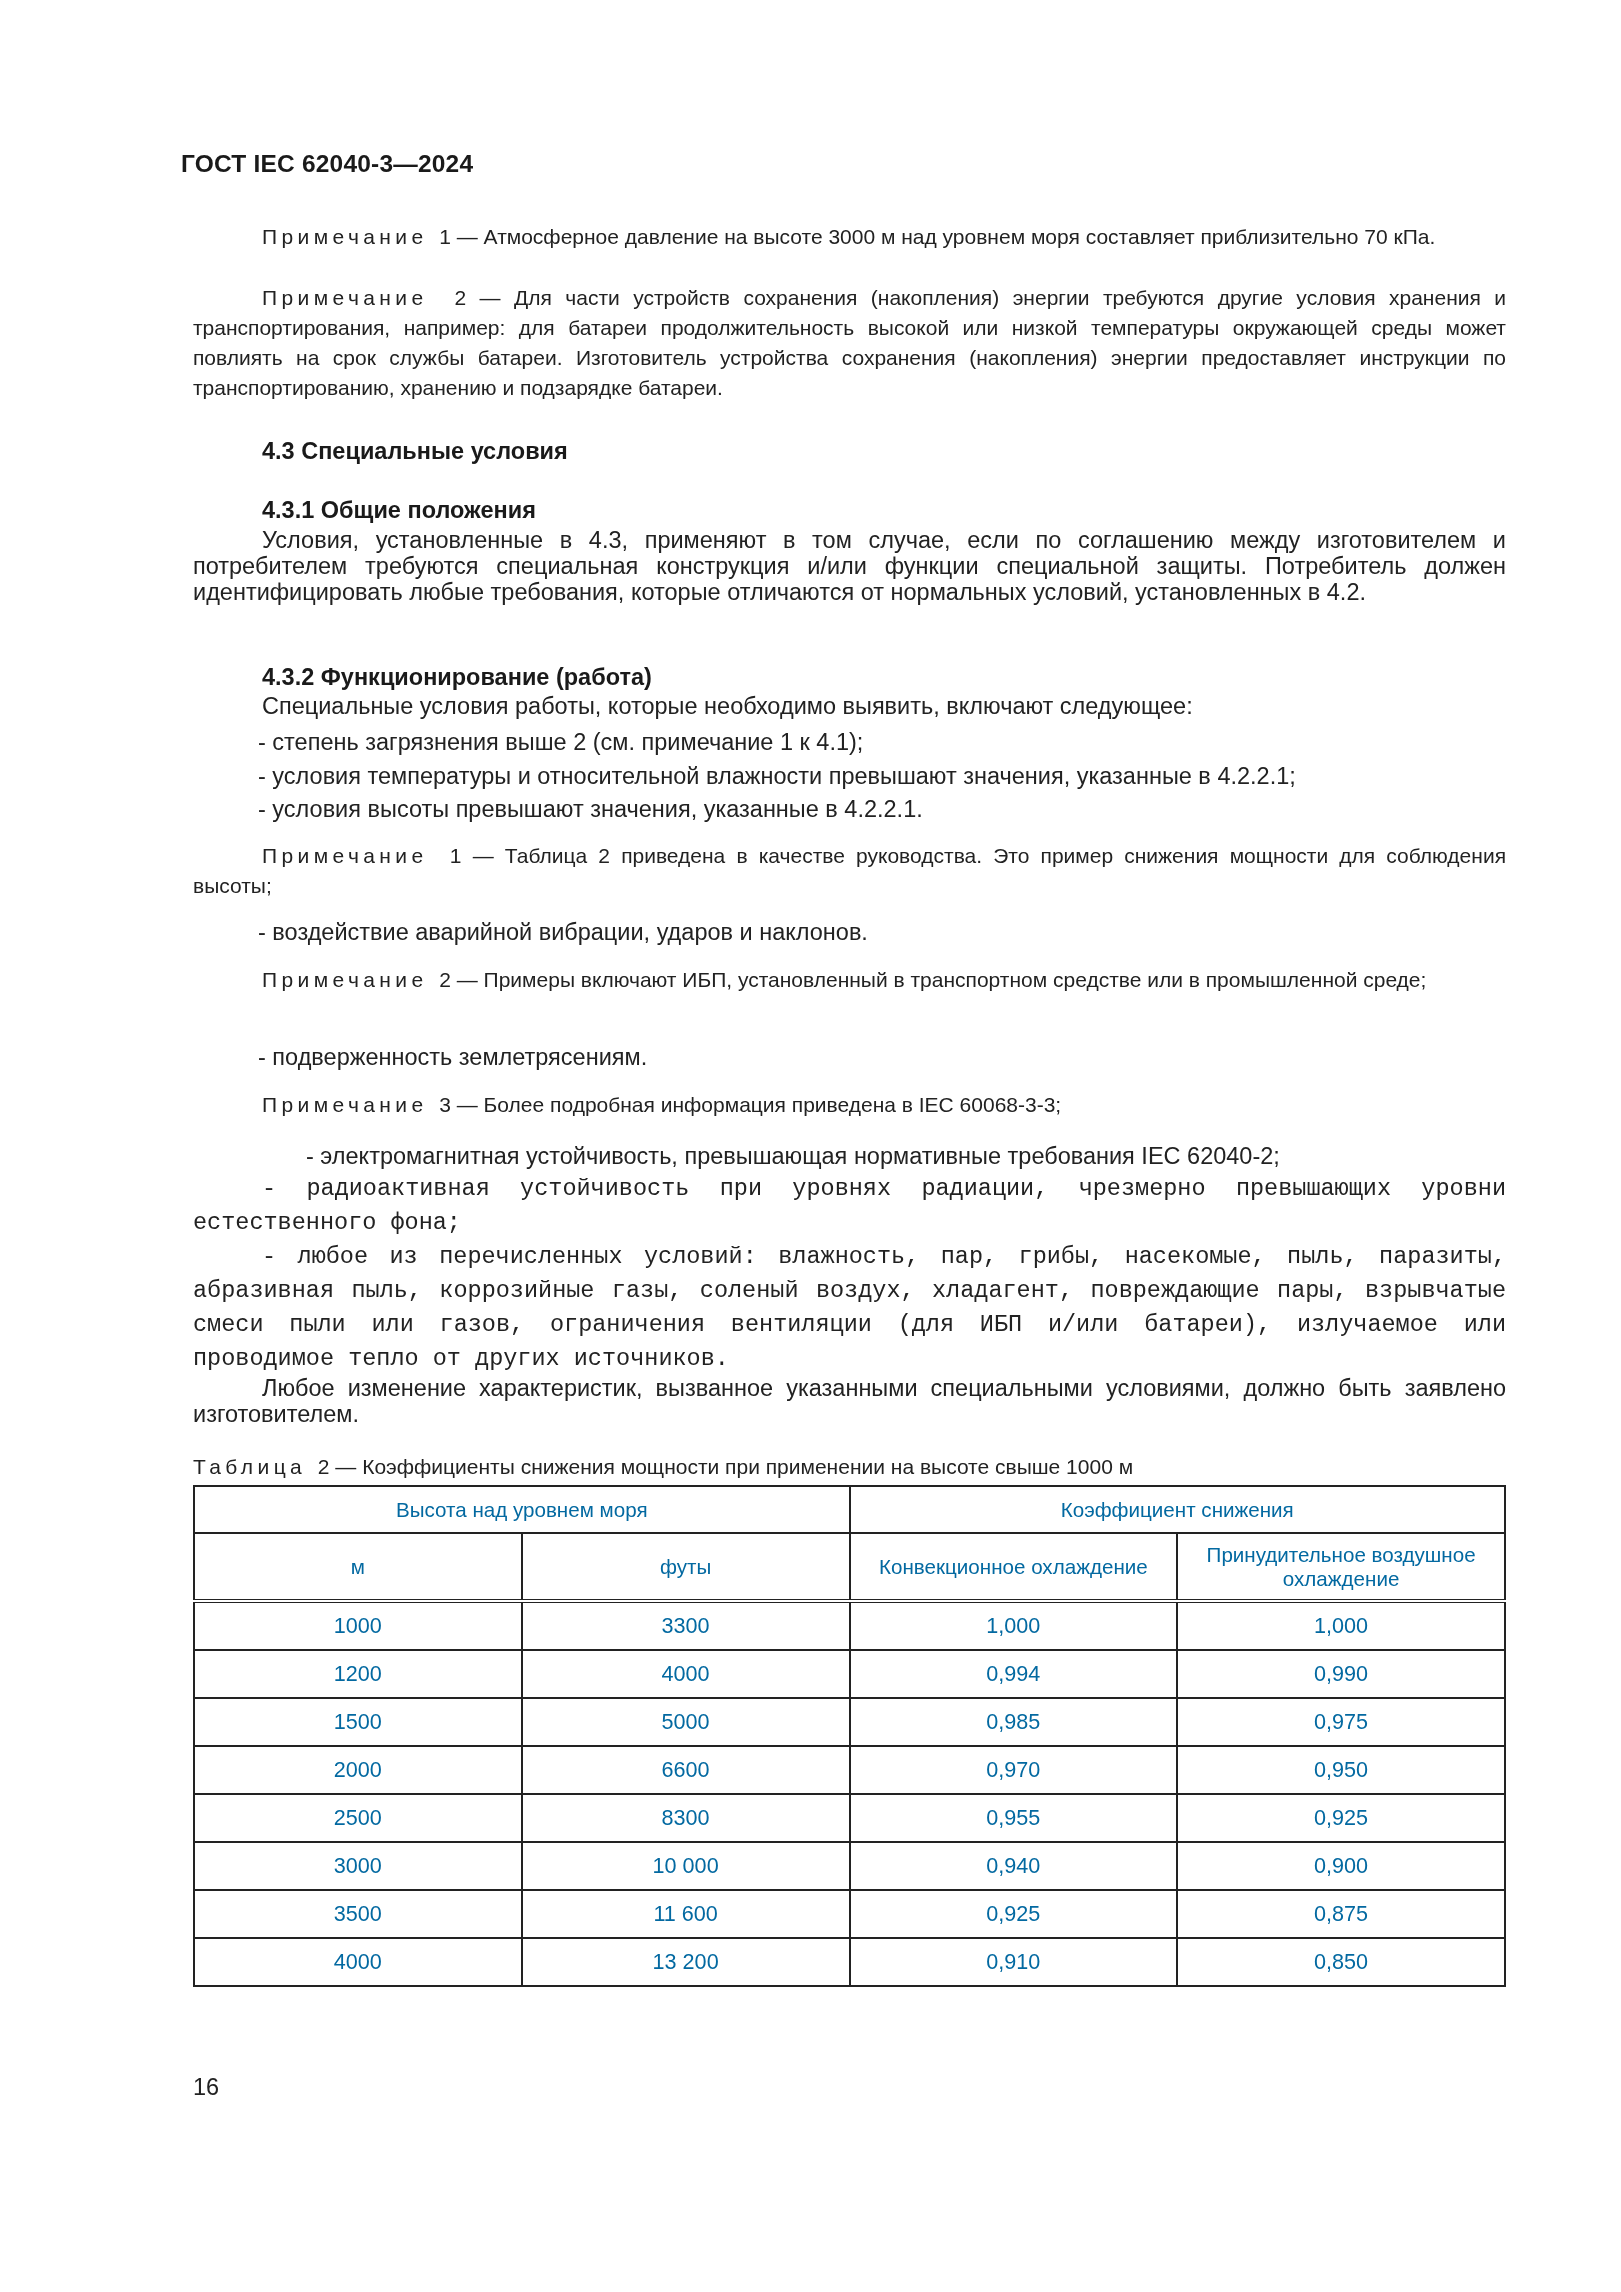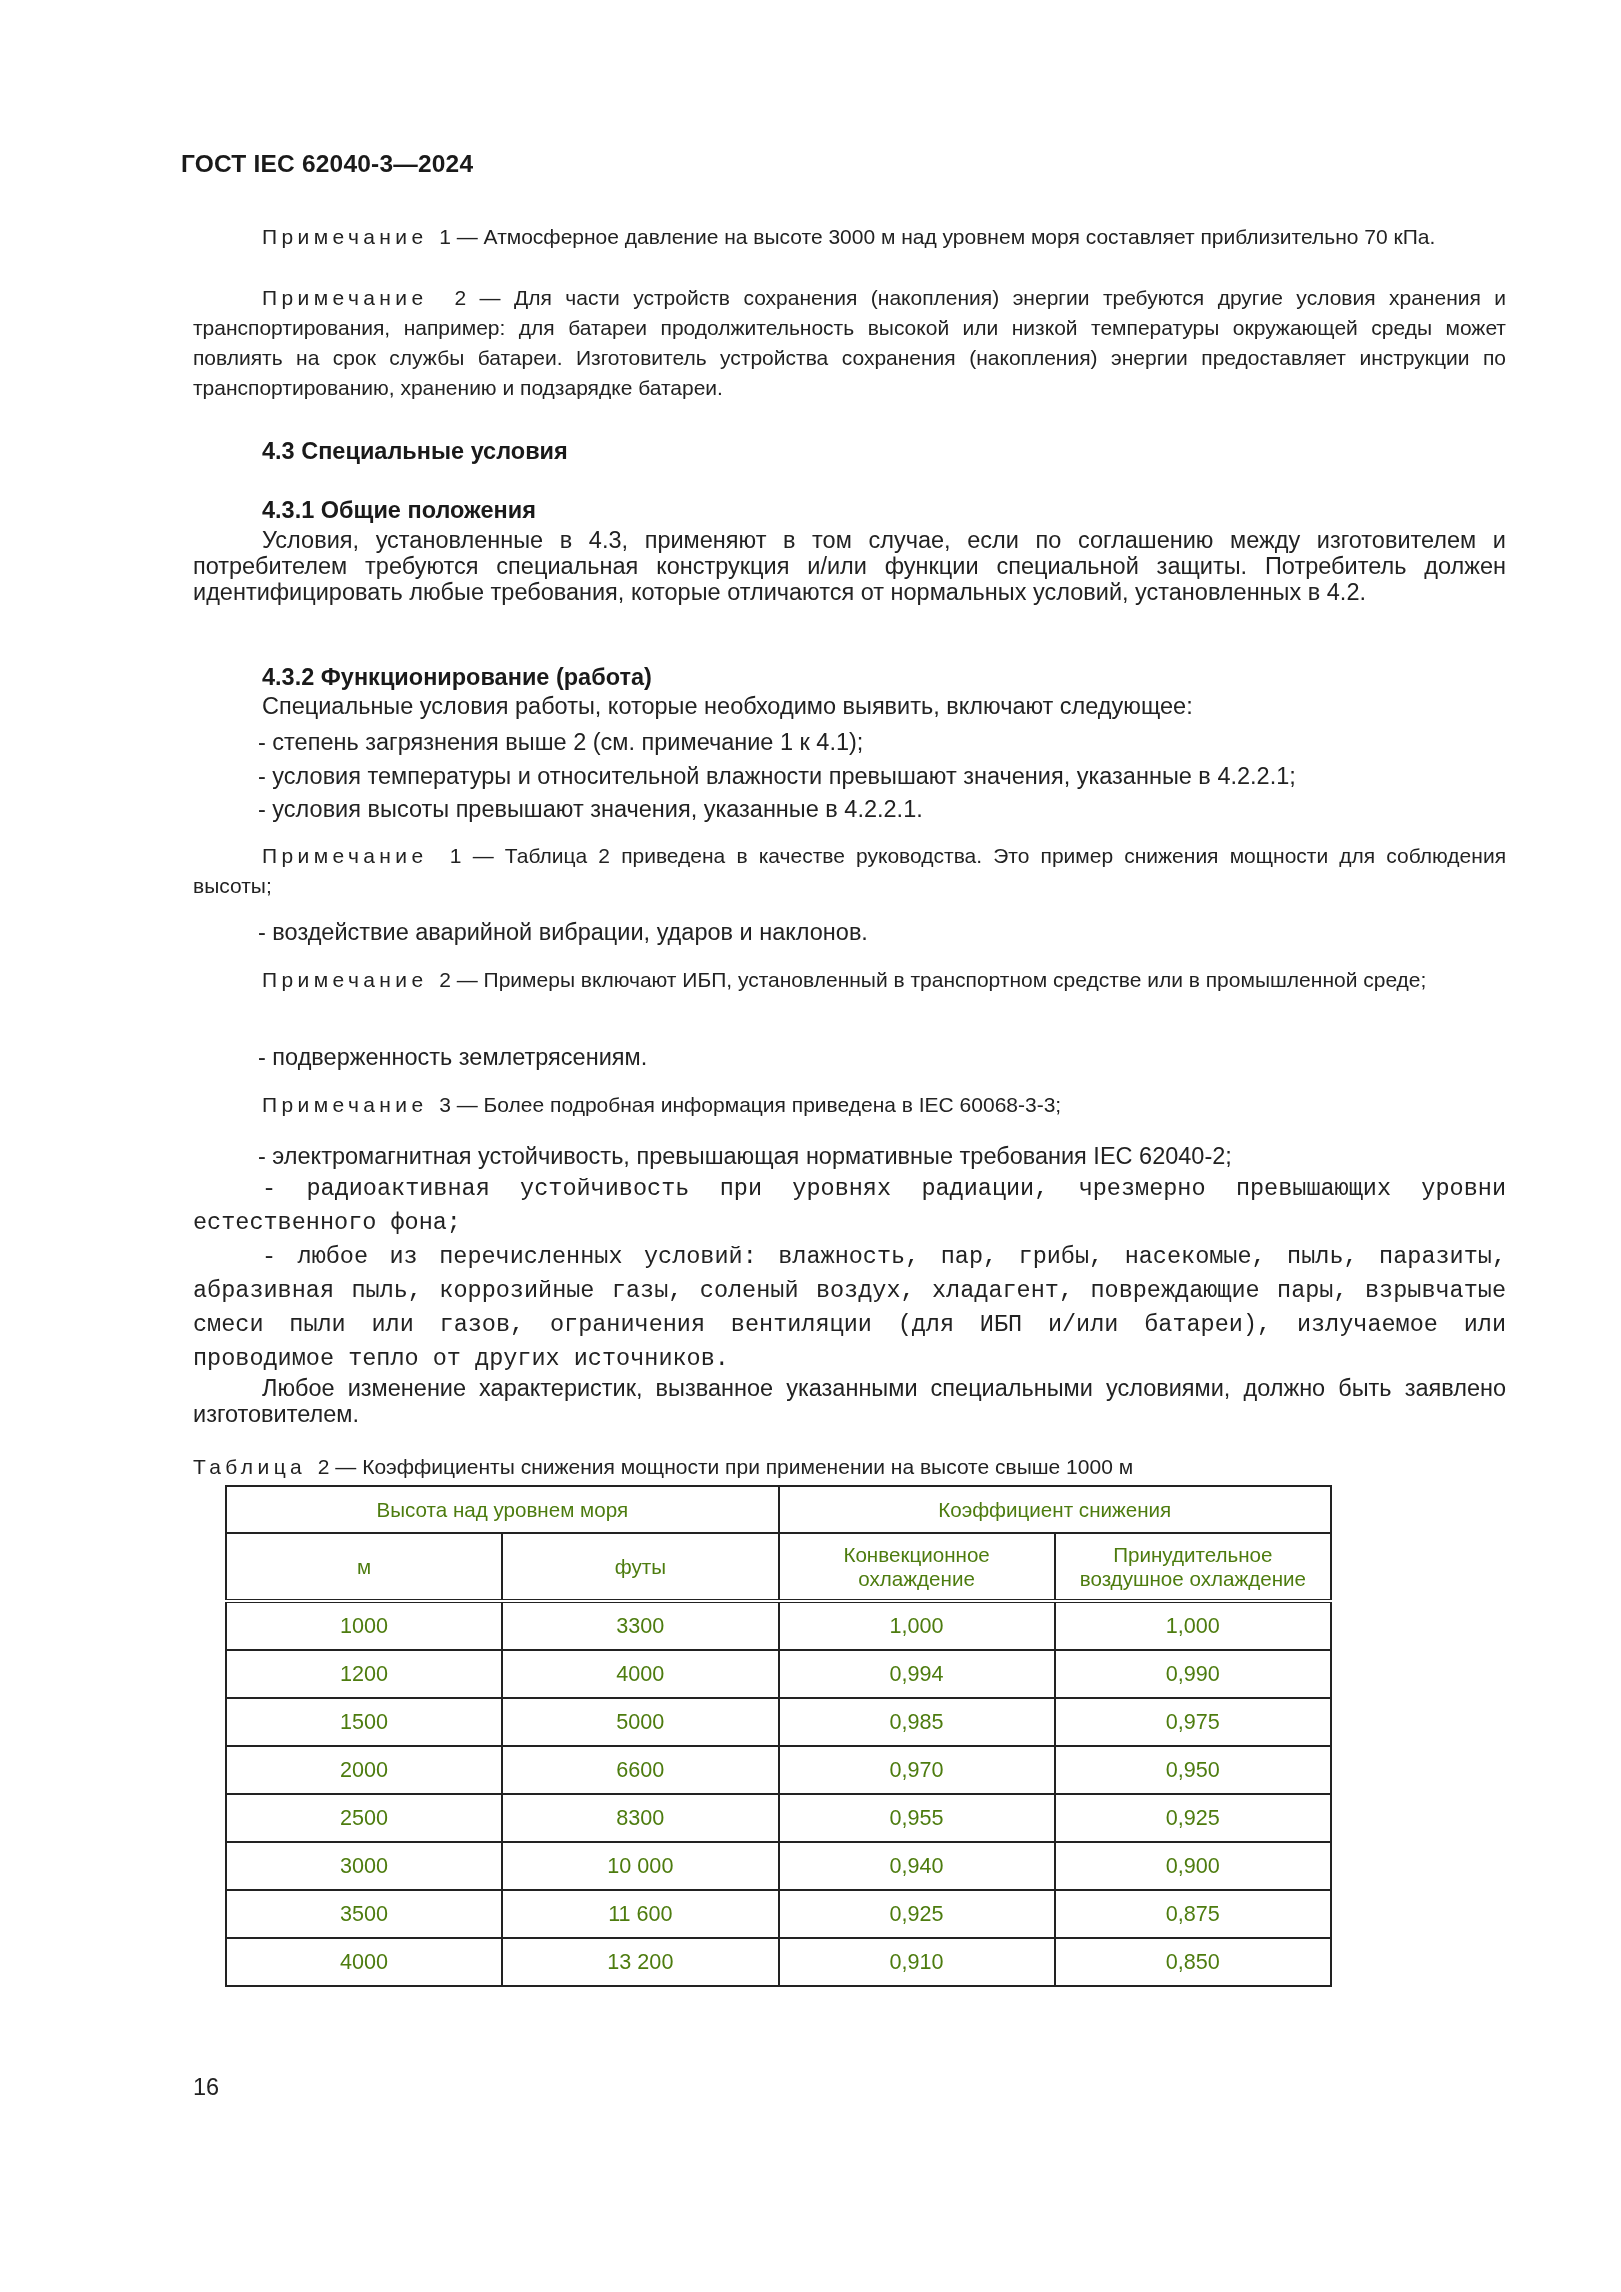--- a/index.html
+++ b/index.html
@@ -83,26 +83,25 @@
       left: 193px;
       top: 1455px;
       font-size: 21px;
       color: #222;
       white-space: nowrap;
     }
     table.derating {
       position: absolute;
       left: 193px;
       top: 1485px;
-      width: 1107px;
+      width: 1313px;
       border-collapse: collapse;
       font-size: 20.6px;
-      color: #4d7c0f;
+      color: #0369a1;
       table-layout: fixed;
-      margin-left: 32px;
     }
     table.derating td, table.derating th {
       border: 2px solid #222;
       text-align: center;
       vertical-align: middle;
       font-weight: normal;
       padding: 0 5.9px;
     }
     table.derating tr.h1 th { height: 45px; }
     table.derating tr.h2 th { height: 65px; line-height: 23.5px; }
@@ -148,21 +147,21 @@
 <div class="note" style="top:965px;">
   <span class="first-line-indent"></span><span class="spaced">Примечание</span>&nbsp;&nbsp;<span>2</span><span> — Примеры включают ИБП, установленный в транспортном средстве или в промышленной среде;</span>
 </div>
 
 <div class="bullet" style="top:1041px;">- подверженность землетрясениям.</div>
 
 <div class="note" style="top:1090px;">
   <span class="first-line-indent"></span><span class="spaced">Примечание</span>&nbsp;&nbsp;<span>3</span><span> — Более подробная информация приведена в IEC 60068-3-3;</span>
 </div>
 
-<div class="bullet" style="top:1140px;">- электромагнитная устойчивость, превышающая нормативные требования IEC 62040-2;</div>
+<div class="bullet" style="top:1140px;margin-left:48px;">- электромагнитная устойчивость, превышающая нормативные требования IEC 62040-2;</div>
 <div class="bullet-wrap" style="top:1172px;">- радиоактивная устойчивость при уровнях радиации, чрезмерно превышающих уровни естественного фона;</div>
 <div class="bullet-wrap" style="top:1240px;">- любое из перечисленных условий: влажность, пар, грибы, насекомые, пыль, паразиты, абразивная пыль, коррозийные газы, соленый воздух, хладагент, повреждающие пары, взрывчатые смеси пыли или газов, ограничения вентиляции (для ИБП и/или батареи), излучаемое или проводимое тепло от других источников.</div>
 <div class="body-text indent" style="top:1375px;">Любое изменение характеристик, вызванное указанными специальными условиями, должно быть заявлено изготовителем.</div>
 
 <div class="table-caption">
   <span class="spaced">Таблица</span>&nbsp;&nbsp;<span>2</span><span> — Коэффициенты снижения мощности при применении на высоте свыше 1000 м</span>
 </div>
 
 <table class="derating">
   <colgroup>

